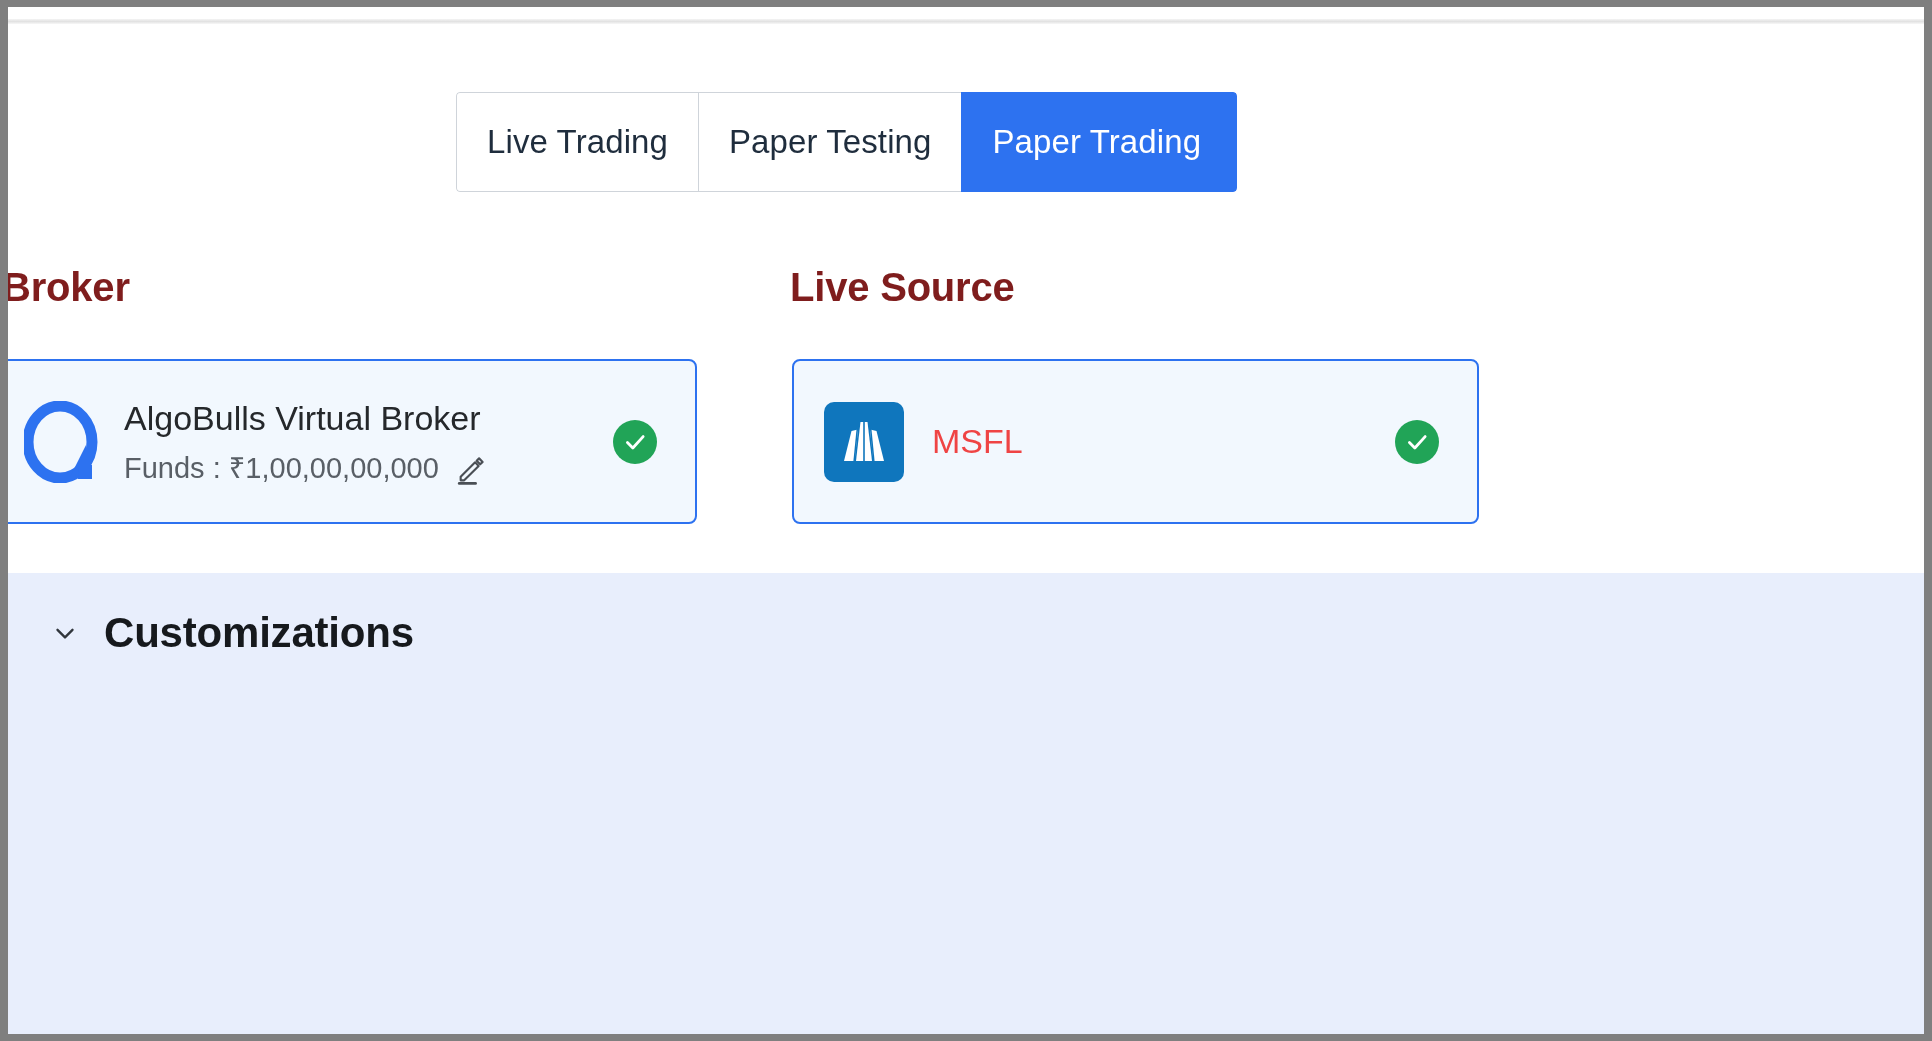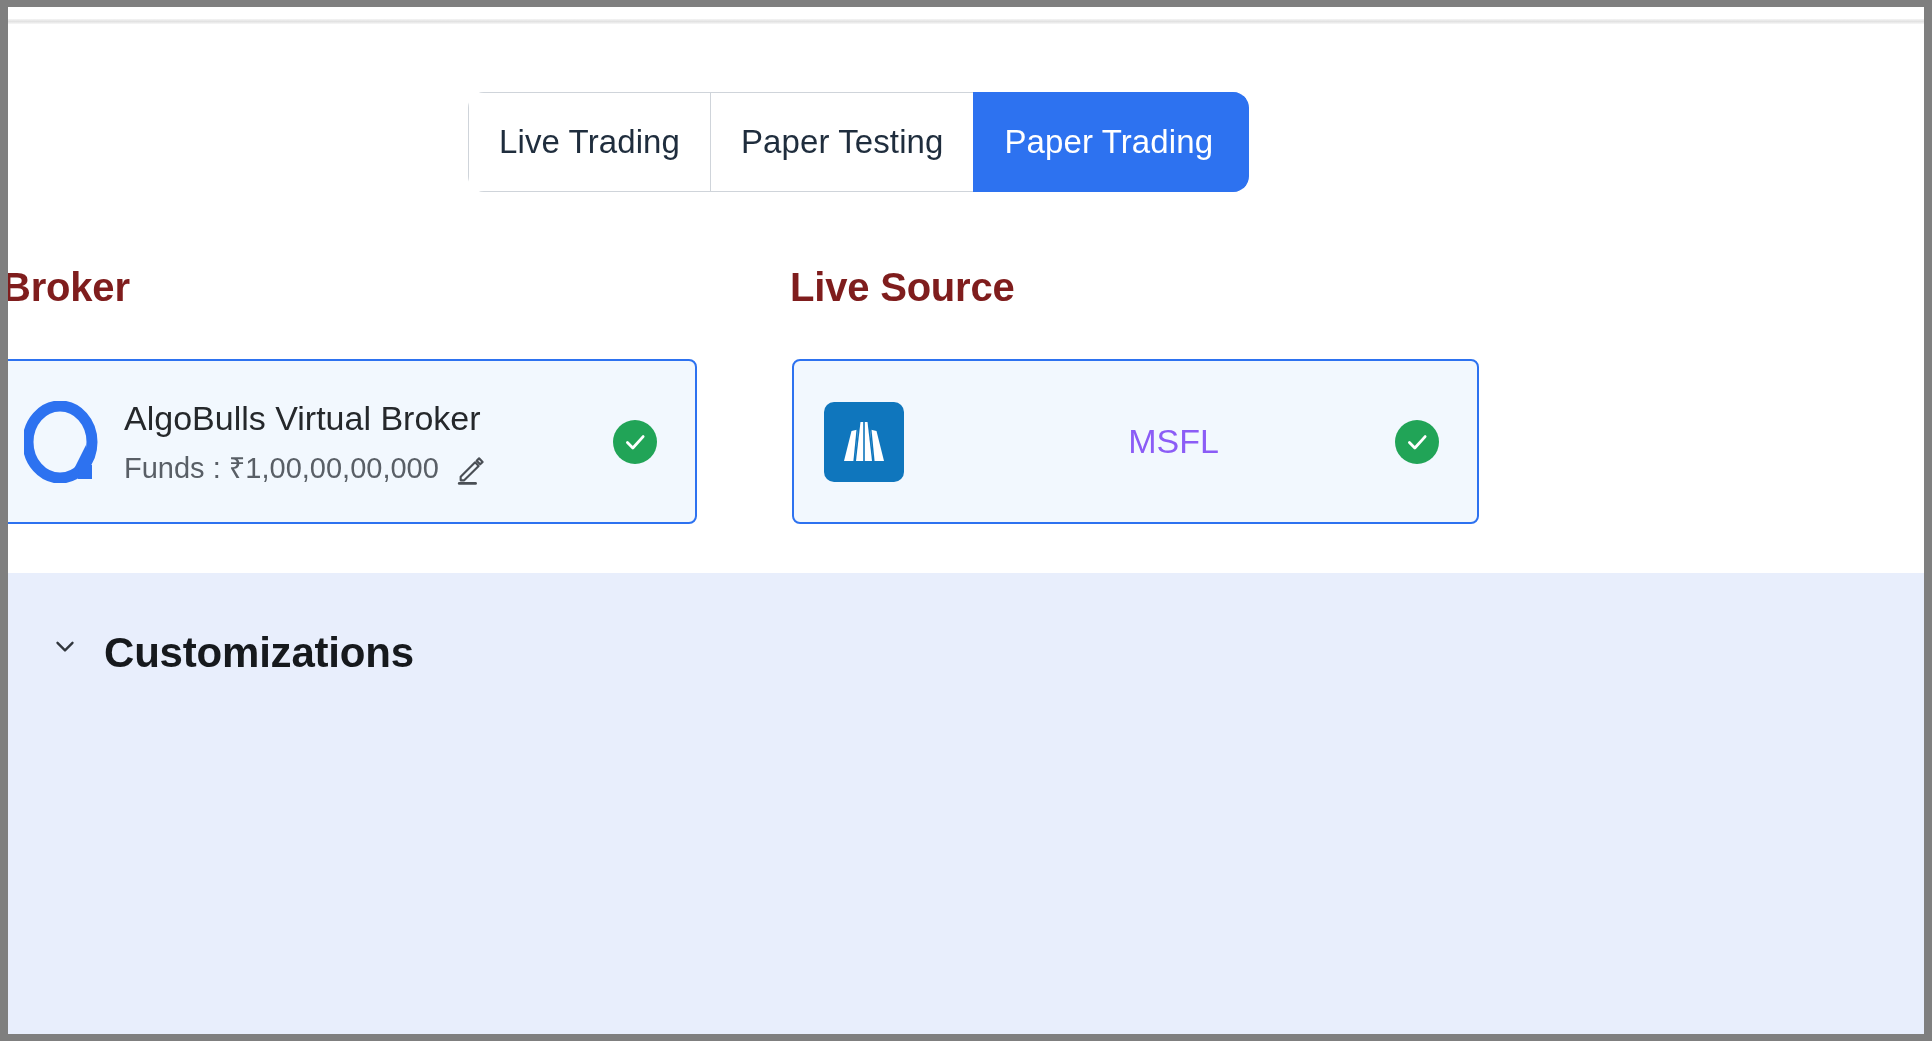--- a/index.html
+++ b/index.html
@@ -43,23 +43,22 @@
     background: linear-gradient(to bottom, #f4f4f4, #e2e2e2, #f7f7f7);
   }
 
   
   #tab-group {
     position: absolute;
     left: 448px;
     top: 85px;
     display: flex;
     height: 100px;
-    border-radius: 16px;
+    border-radius: 4px;
     overflow: hidden;
-    margin-left: 12px;
   }
   .tab {
     display: flex;
     align-items: center;
     justify-content: center;
     font-size: 33px;
     color: #1f2d3d;
     background: #ffffff;
     border: 1px solid #cfd4da;
     border-right: none;
@@ -159,25 +158,24 @@
     margin-top: 8px;
     white-space: nowrap;
   }
   .pencil-btn {
     margin-left: 16px;
     display: inline-flex;
     cursor: pointer;
   }
   .card-title-inline {
     font-size: 34px;
-    color: #8b5cf6;
-    padding-left: 48px;
+    color: #ef4444;
+    padding-left: 28px;
     white-space: nowrap;
     flex: 1 1 auto;
-    text-align: center;
   }
   .check-badge {
     width: 44px;
     height: 44px;
     border-radius: 50%;
     background: #21a457;
     margin-right: 38px;
     flex: 0 0 auto;
     display: flex;
     align-items: center;
@@ -189,23 +187,23 @@
     position: absolute;
     left: 0;
     top: 566px;
     width: 1916px;
     height: 461px;
     background: #e8eefc;
   }
   #cust-header {
     position: absolute;
     left: 40px;
-    top: 56px;
-    display: flex;
-    align-items: flex-start;
+    top: 36px;
+    display: flex;
+    align-items: center;
     cursor: pointer;
   }
   #chevron-down {
     width: 34px;
     height: 34px;
     display: inline-flex;
     align-items: center;
     justify-content: center;
     margin-right: 22px;
   }

